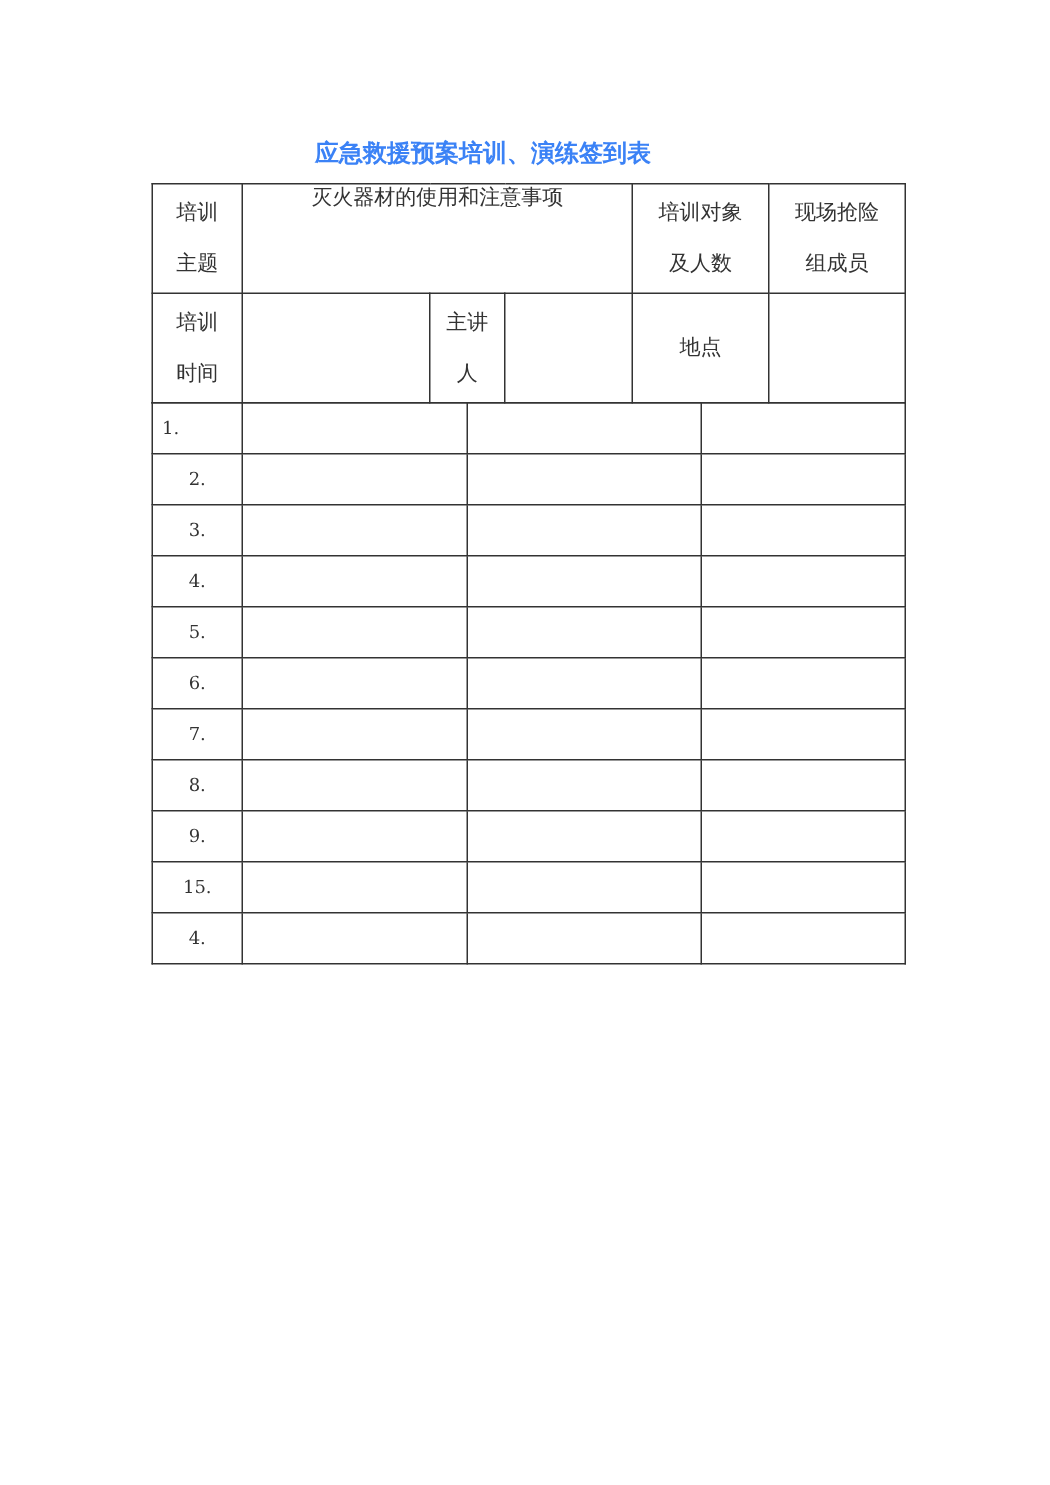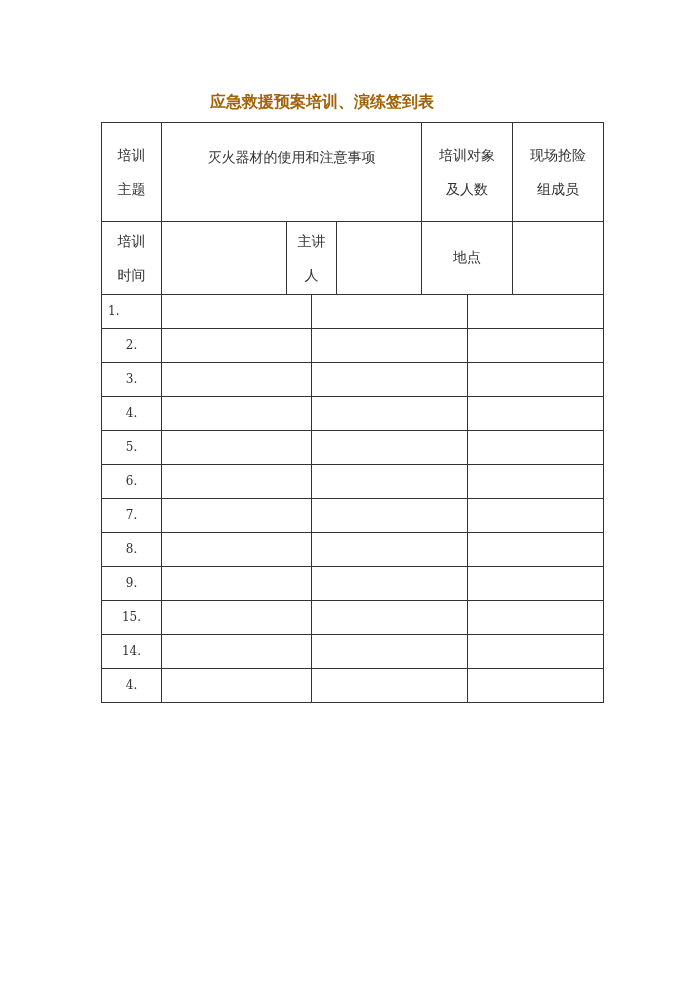--- a/index.html
+++ b/index.html
@@ -1,17 +1,17 @@
 <!DOCTYPE html>
 <html><head>
 <meta charset="utf-8">
 <style>
   html, body { margin: 0; padding: 0; background: #ffffff; }
   body { width: 700px; height: 990px; position: relative; font-family: "DejaVu Serif", "Liberation Serif", serif; color: #222; }
-  .title { position: absolute; top: 92px; left: 0; width: 644px; text-align: center; font-size: 16px; font-weight: bold; color: #a16207; }
+  .title { position: absolute; top: 92px; left: 0; width: 644px; text-align: center; font-size: 16px; font-weight: bold; color: #3b82f6; }
   .sheet { position: absolute; left: 101px; top: 122px; width: 502px; }
   table { border-collapse: collapse; width: 502px; table-layout: fixed; }
   td { border: 1.5px solid #333; padding: 0; text-align: center; vertical-align: middle; font-size: 14px; color: #333; }
   .info td { height: 72px; }
   .stack { line-height: 34px; }
   .section td { height: 36px; font-size: 15px; }
   .colhead td { height: 19px; font-size: 13px; line-height: 17px; }
   .row td { height: 33px; font-size: 12px; }
   .num-first { text-align: left; padding-left: 6px; }
 </style>
@@ -29,21 +29,21 @@
         <col style="width:85px">
         <col style="width:91px">
         <col style="width:91px">
     </colgroup>
     <tbody>
         <tr class="info">
       <td class="stack">
         <div>培训</div>
         <div>主题</div>
       </td>
-      <td colspan="3" style="vertical-align:top;padding-top:26px;font-family:Liberation Serif, serif;">灭火器材的使用和注意事项</td>
+      <td colspan="3" style="vertical-align:top;font-family:Liberation Serif, serif;">灭火器材的使用和注意事项</td>
       <td class="stack">
         <div>培训对象</div>
         <div>及人数</div>
       </td>
       <td class="stack">
         <div>现场抢险</div>
         <div>组成员</div>
       </td>
     </tr>
     <tr class="info">
@@ -126,26 +126,20 @@
           <td></td>
           <td></td>
         </tr>
         <tr class="row">
           <td>15.</td>
           <td></td>
           <td></td>
           <td></td>
         </tr>
         <tr class="row">
-          <td>14.</td>
-          <td></td>
-          <td></td>
-          <td></td>
-        </tr>
-        <tr class="row">
           <td>4.</td>
           <td></td>
           <td></td>
           <td></td>
         </tr>
       </tbody>
   </table>
 </div>
 
 </body></html>

